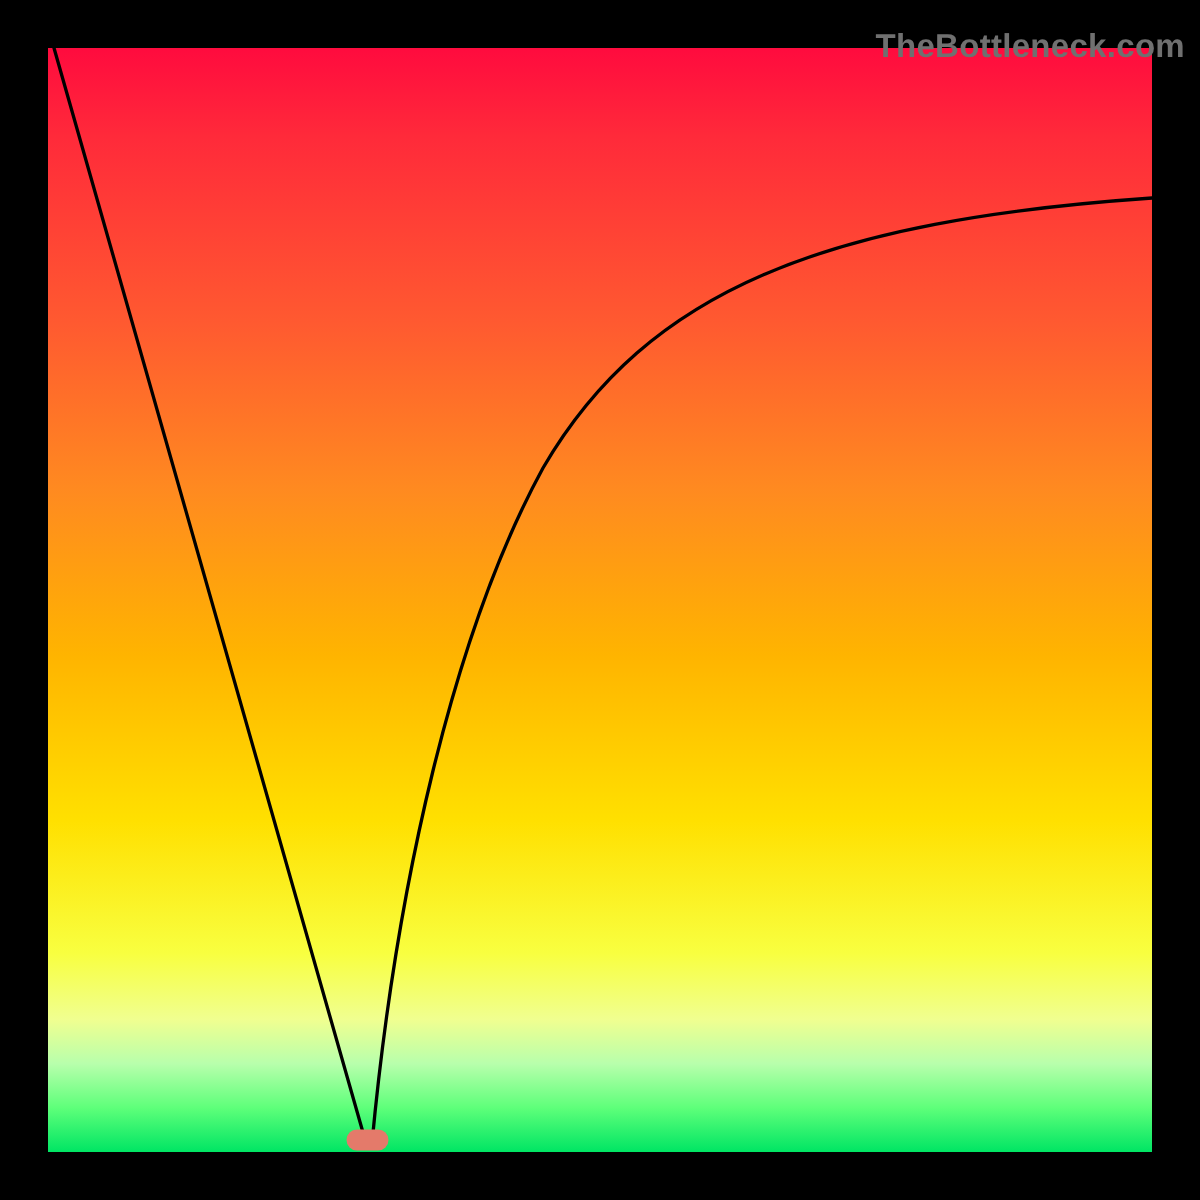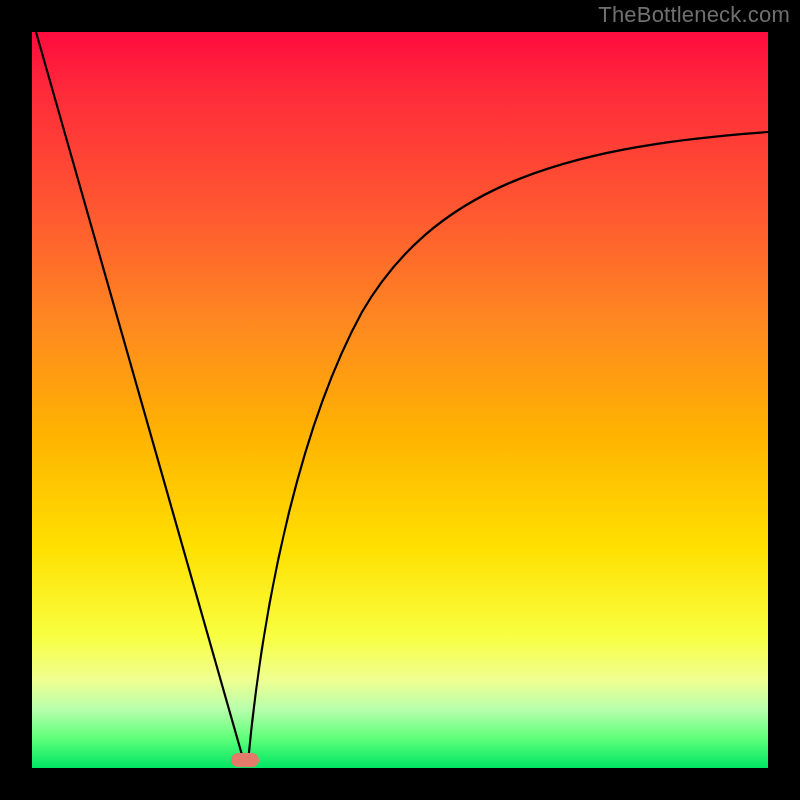--- a/index.html
+++ b/index.html
@@ -34,24 +34,24 @@
       #ffe000 70%,
       #f8ff40 82%,
       #f0ff90 88%,
       #b8ffac 92%,
       #5eff7a 96%,
       #00e564 100%
     );
   }
   .watermark {
     position: absolute;
-    top: 2px;
+    top: 18px;
     right: 10px;
     font-size: 22px;
-    font-weight: 400;
+    font-weight: 700;
     color: #707070;
     letter-spacing: 0.2px;
     user-select: none;
   }
   svg.curve {
     position: absolute;
     left: 0;
     top: 0;
     width: 736px;
     height: 736px;

